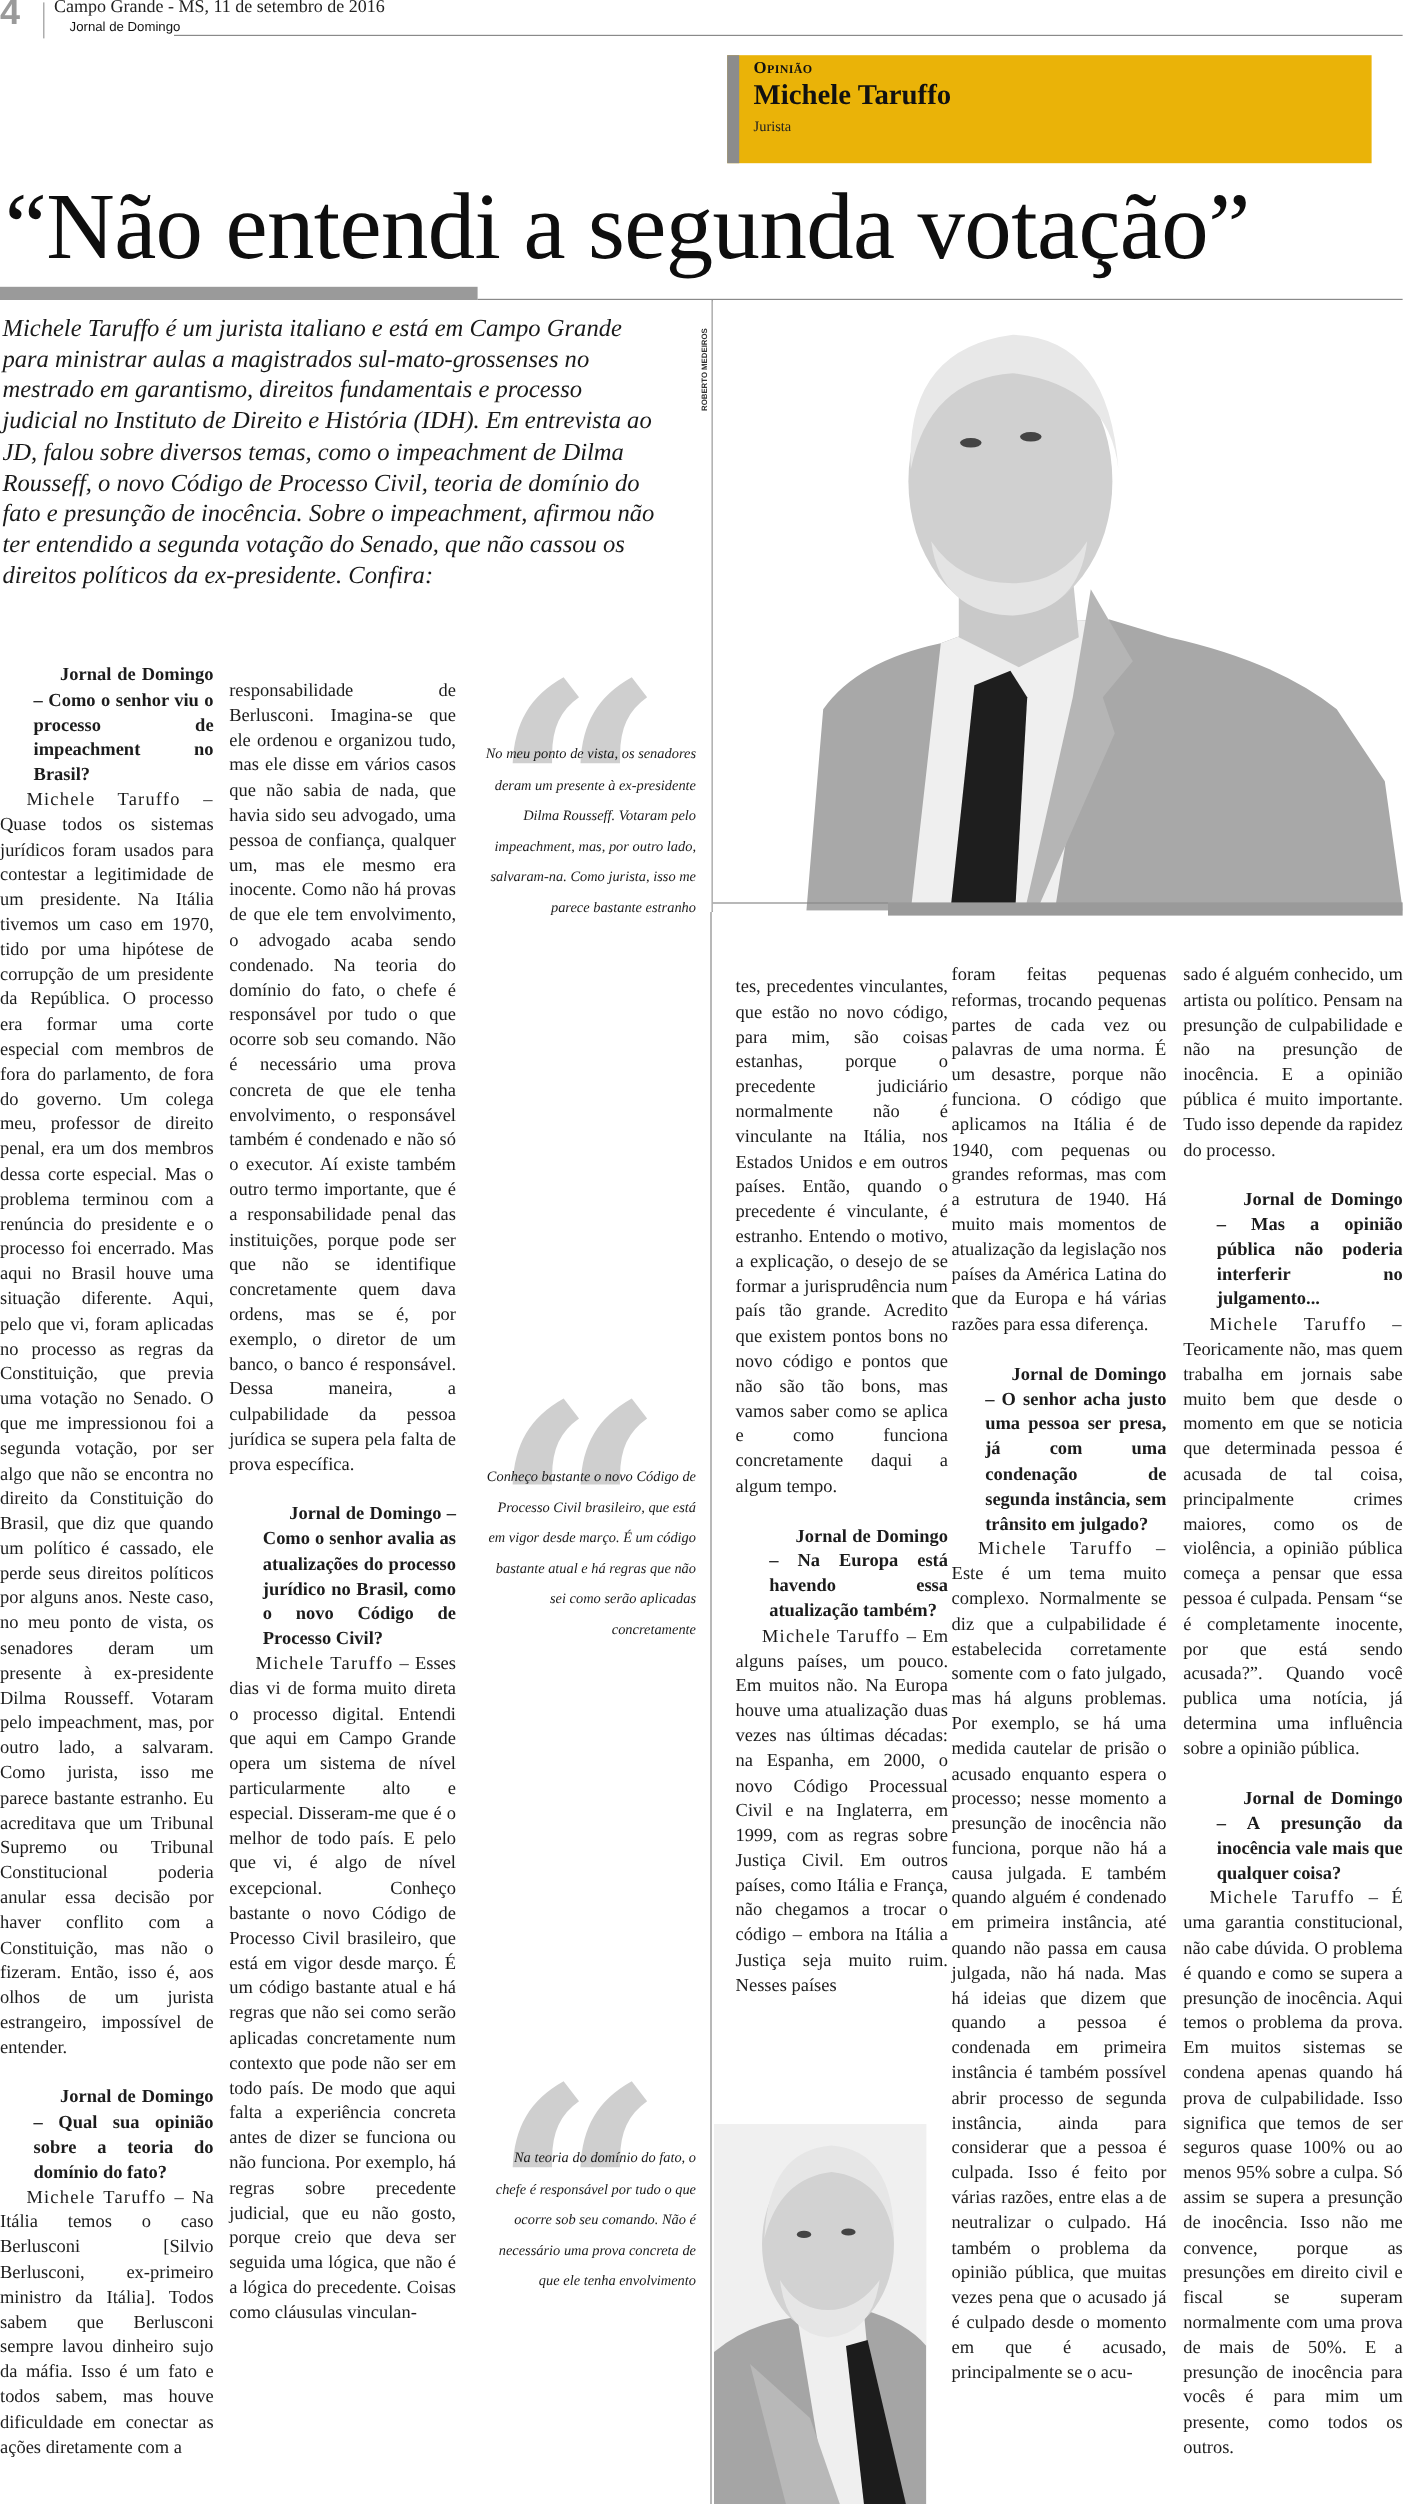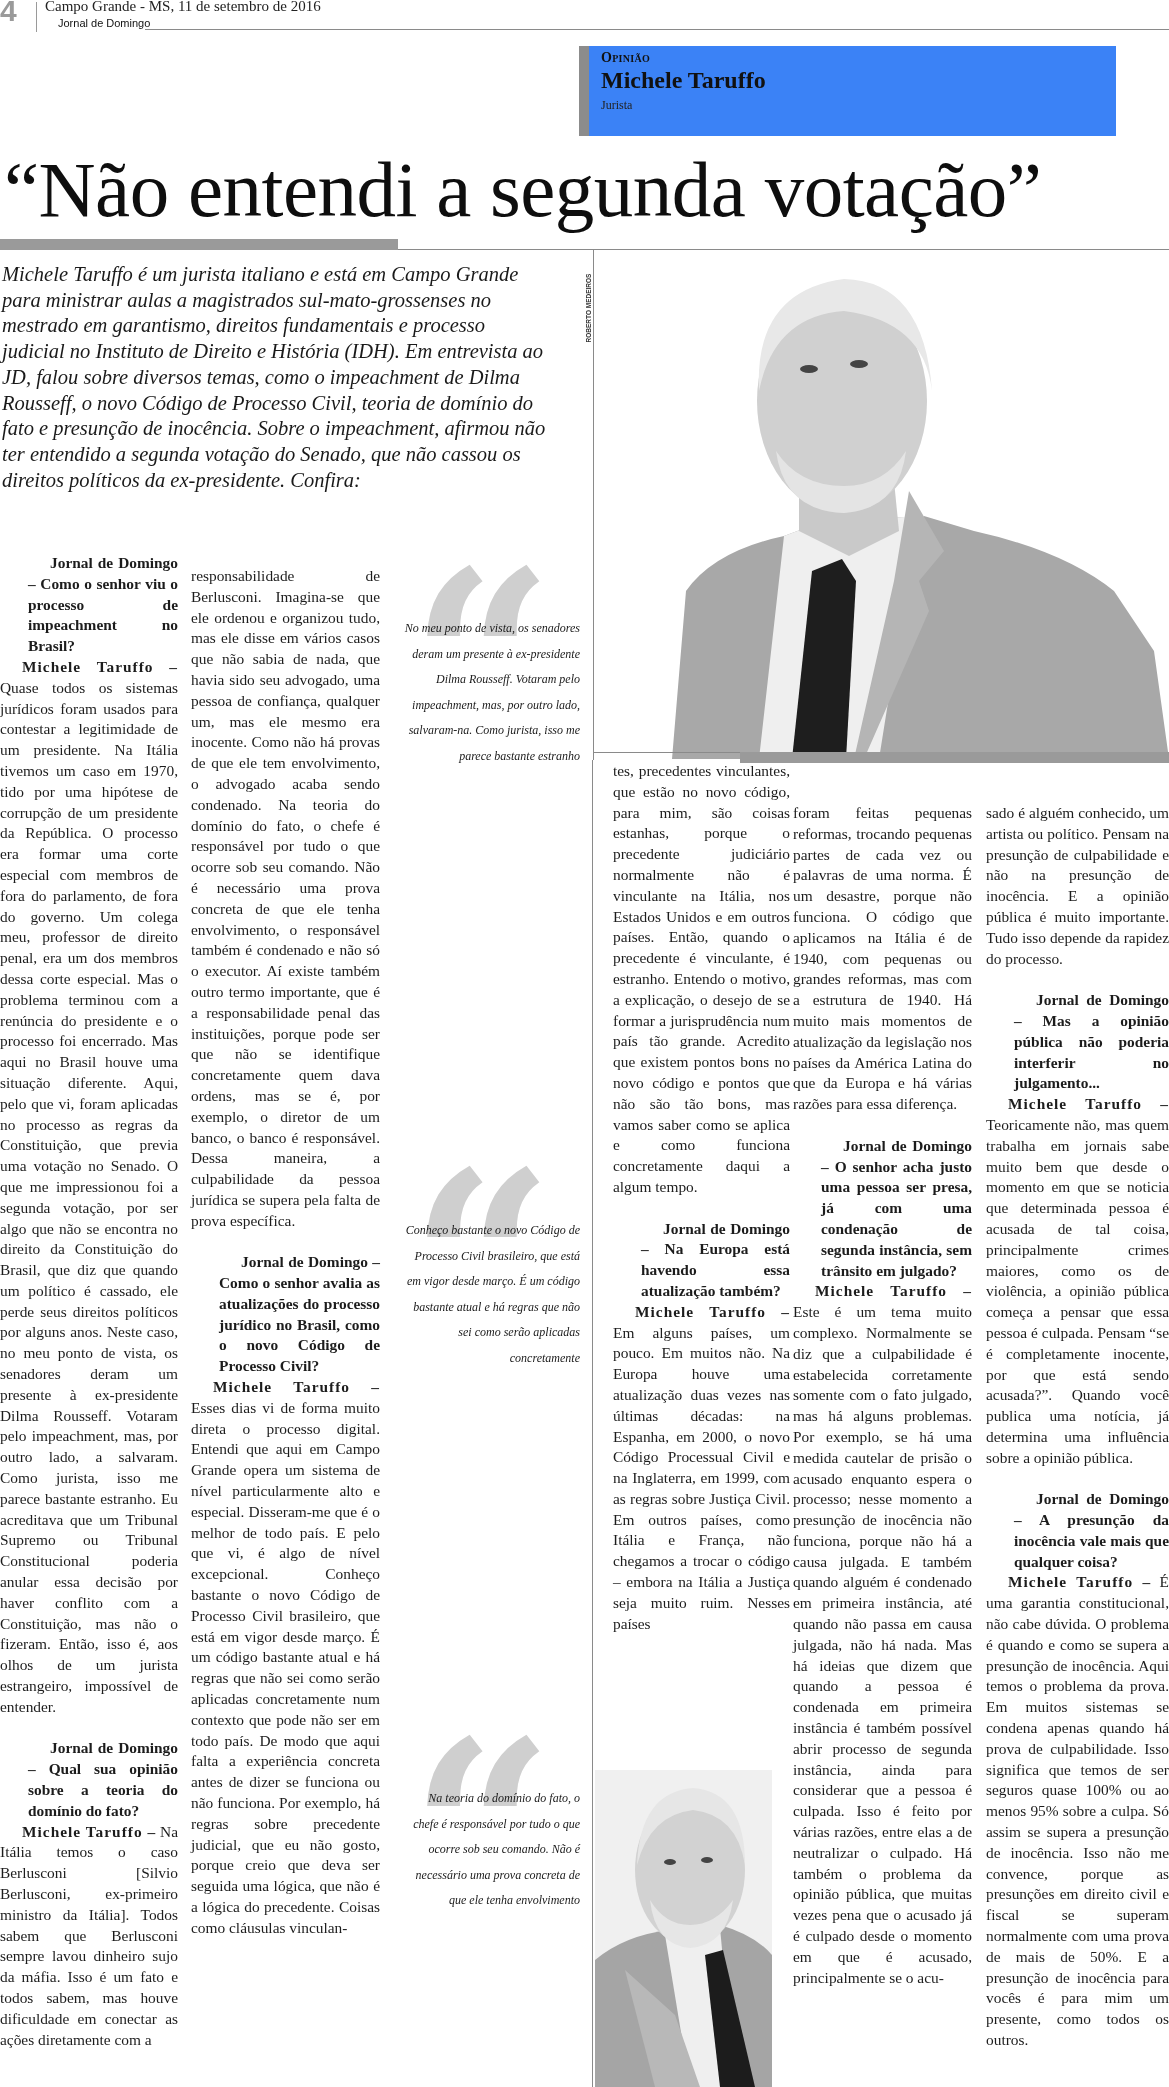--- a/index.html
+++ b/index.html
@@ -7,21 +7,21 @@
   body { position: relative; font-family: "Liberation Serif", "DejaVu Serif", serif; color: #1a1a1a; }
 
   
   .page-num { position: absolute; left: 0; top: -6px; font-family: "Liberation Sans", sans-serif; font-weight: bold; font-size: 30px; color: #9a9a9a; }
   .mast-divider { position: absolute; left: 36px; top: 2px; width: 1px; height: 30px; background: #9a9a9a; }
   .mast-date { position: absolute; left: 45px; top: -2px; font-size: 15px; color: #222; }
   .mast-name { position: absolute; left: 58px; top: 17px; font-family: "Liberation Sans", sans-serif; font-weight: normal; font-size: 11px; color: #111; }
   .mast-rule { position: absolute; left: 145px; right: 0; top: 29px; height: 1px; background: #8a8a8a; }
 
   
-  .opinion-box { position: absolute; left: 579px; top: 46px; width: 537px; height: 90px; background: #3b82f6; border-left: 10px solid #8c8c8c; padding: 4px 0 0 12px; }
+  .opinion-box { position: absolute; left: 606px; top: 46px; width: 537px; height: 90px; background: #eab308; border-left: 10px solid #8c8c8c; padding: 4px 0 0 12px; }
   .op-kicker { font-size: 14px; font-weight: bold; font-variant: small-caps; letter-spacing: 0.3px; color: #111; line-height: 16px; }
   .op-name { font-size: 24px; font-weight: bold; color: #111; line-height: 28px; }
   .op-role { font-size: 12px; color: #222; line-height: 22px; }
 
   
   .headline { position: absolute; left: 4px; top: 140px; font-size: 79px; font-weight: normal; color: #0e0e0e; letter-spacing: -0.5px; white-space: nowrap; line-height: 100px; text-align: center; }
   .headline-bar { position: absolute; left: 0; top: 239px; width: 398px; height: 11px; background: #9a9a9a; }
   .headline-rule { position: absolute; left: 398px; right: 0; top: 249px; height: 1px; background: #8a8a8a; }
 
   
@@ -33,25 +33,25 @@
   
   .main-photo { position: absolute; left: 594px; top: 251px; width: 575px; height: 508px; overflow: hidden; background: #fff; }
   .main-photo svg { width: 100%; height: 100%; display: block; }
   .photo-bar { position: absolute; left: 740px; top: 752px; width: 429px; height: 11px; background: #9a9a9a; }
   .photo-rule { position: absolute; left: 594px; top: 752px; width: 146px; height: 1px; background: #8a8a8a; }
 
   
   .col { position: absolute; font-size: 15.4px; line-height: 20.8px; text-align: justify; color: #1c1c1c; hyphens: manual; }
   .col p { text-indent: 0; }
   .col .q { font-weight: bold; text-indent: 22px; padding-left: 28px; }
-  .col .a-lead { font-weight: bold; letter-spacing: 1px; }
+  .col .a-lead { font-weight: normal; letter-spacing: 1px; }
   .col .gap { height: 20.8px; }
   .col1 { left: 0; top: 553px; width: 178px; }
   .col2 { left: 191px; top: 553px; width: 189px; margin-top: 13px; }
-  .col3 { left: 613px; top: 761px; width: 177px; }
+  .col3 { left: 613px; top: 813px; width: 177px; }
   .col4 { left: 793px; top: 803px; width: 179px; }
   .col5 { left: 986px; top: 803px; width: 183px; }
 
   
   .pq { position: absolute; left: 404px; width: 176px; }
   .pq-mark { position: absolute; left: 6px; top: 0; font-size: 250px; line-height: 200px; font-weight: bold; color: #cfcfcf; font-family: "DejaVu Serif", serif; }
   .pq-text { position: relative; font-style: italic; font-size: 12px; line-height: 25.5px; text-align: right; color: #1a1a1a; }
   .pq1 { top: 562px; }
   .pq1 .pq-text { padding-top: 54px; }
   .pq2 { top: 1163px; }

